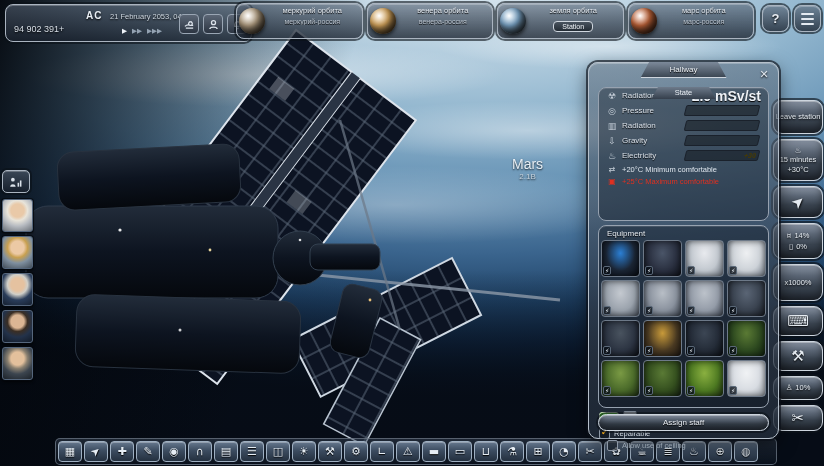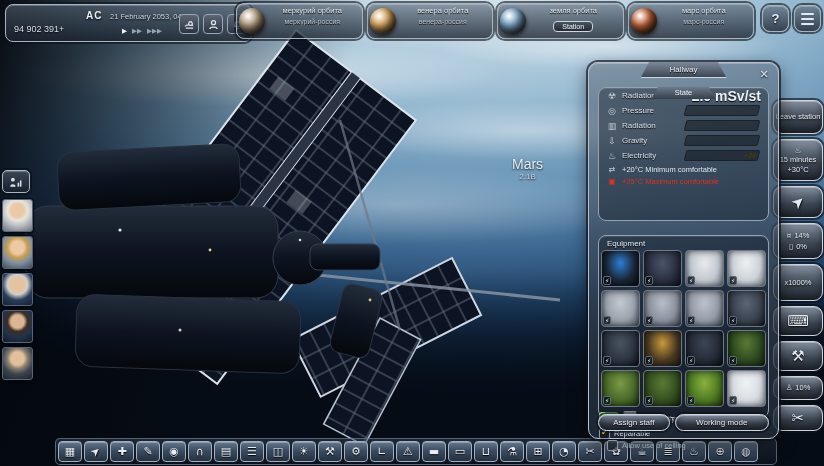--- a/index.html
+++ b/index.html
@@ -99,21 +99,21 @@
   .sval{margin-left:auto;font-size:14px;color:#eef2f7;font-weight:bold;text-shadow:0 1px 1px #000;}
   .track{margin-left:auto;width:72px;height:9px;border:1px solid #1a212b;background:rgba(0,0,0,.38);
     transform:skewX(-14deg);border-radius:2px;position:relative;overflow:hidden;flex:none;margin-right:2px;}
   .fill{height:100%;border-radius:1px;box-shadow:inset 0 1px 0 rgba(255,255,255,.45);}
   .tlabel{position:absolute;right:2px;top:0;font-size:7px;font-weight:bold;color:#4a3c00;line-height:9px;}
   .crow{display:flex;align-items:center;height:12px;padding:0 7px;font-size:7.5px;color:#dde4ec;}
   .crow .sic{font-size:8px;}
   .crow.warn{color:#e03020;}
   .crow.warn .sic{color:#e03020;}
   
-  #equipbox{top:172px;height:181px;}
+  #equipbox{top:162px;height:181px;}
   .eqhead{font-size:8px;color:#e6ecf2;padding:3px 0 2px 8px;text-shadow:0 1px 1px #000;}
   .eqgrid{display:grid;grid-template-columns:repeat(4,39px);grid-auto-rows:37px;gap:3px;justify-content:center;}
   .tile{position:relative;border:1px solid #6d7988;border-radius:4px;box-shadow:inset 0 0 6px rgba(0,0,0,.6);cursor:pointer;}
   .tile .bolt{position:absolute;left:1px;bottom:1px;font-size:6px;color:#e8edf3;
     background:rgba(10,16,24,.75);border:1px solid #5a6878;border-radius:2px;padding:0 1px;line-height:7px;}
   
   .elecrow{position:absolute;left:10px;top:348px;display:flex;align-items:center;gap:4px;font-size:8px;}
   .onbtn{width:20px;height:12px;background:linear-gradient(180deg,#5fd33a,#2a8a14);border:1px solid #cfe8c0;
     border-radius:3px;font-size:6.5px;font-weight:bold;color:#0c2a04;line-height:11px;text-align:center;padding:0;}
   .elecind{width:12px;height:12px;background:linear-gradient(180deg,#e8edf2,#aab4c0);border:1px solid #77828f;border-radius:2px;}
@@ -423,21 +423,20 @@
     <div class="checkrow" style="top:365px">
       <span class="cb">✔</span>
       <span>Repairable</span>
     </div>
     <div class="checkrow" style="top:377px;left:18px;color:#9aa6b2">
       <span class="cb"></span>
       <span>Allow use of ceiling</span>
     </div>
     <div class="winbtns">
       <button class="wbtn b1 metal"><span>Assign staff</span></button>
-      <button class="wbtn b2 metal"><span>Working mode</span></button>
     </div>
   </div>
 
   <div id="toolbar">
     <button class="tb">
         <span class="g">▦</span>
       </button>
     <button class="tb">
         <span class="g" style="display:inline-block;transform:rotate(-42deg)">➤</span>
       </button>

